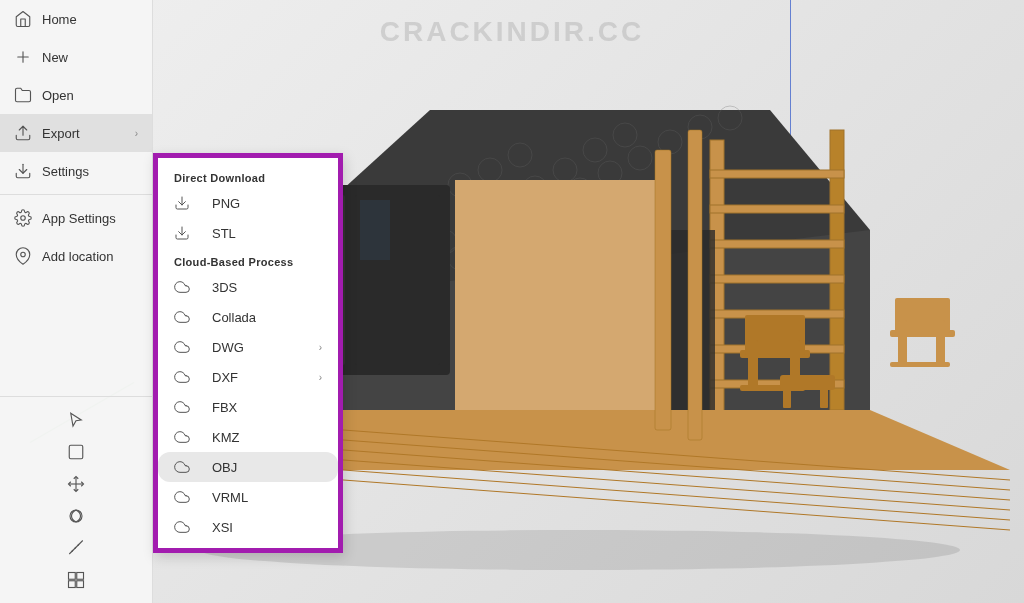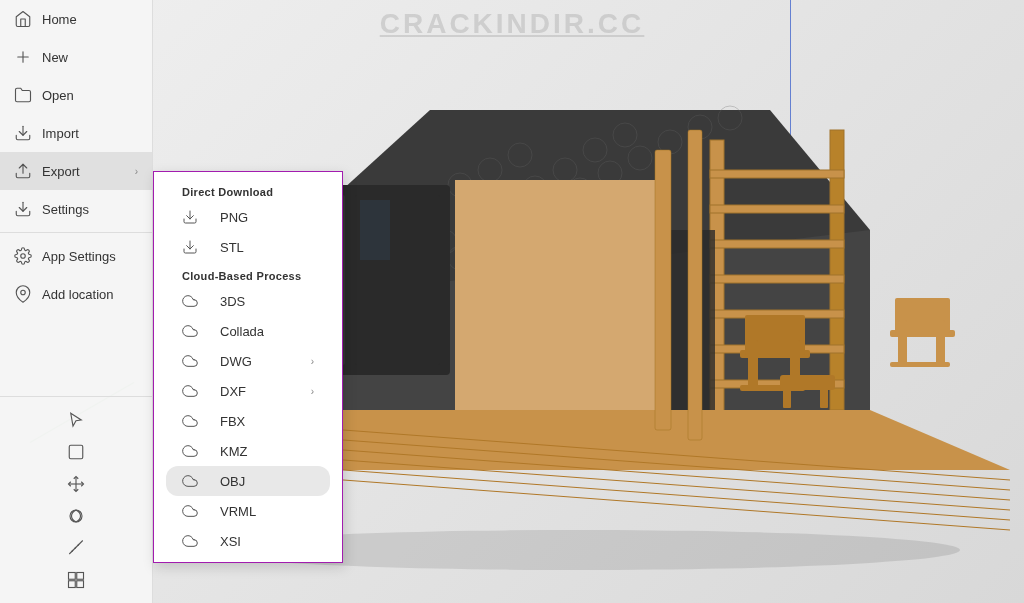--- a/index.html
+++ b/index.html
@@ -15,30 +15,29 @@
     
     .canvas-area {
       position: absolute;
       top: 0; left: 0; right: 0; bottom: 0;
       background: linear-gradient(135deg, #f0f0f0 0%, #d8d8d8 100%);
       overflow: hidden;
     }
 
     .watermark {
       position: absolute;
-      top: 8px;
+      top: 16px;
       left: 50%;
       transform: translateX(-50%);
       font-size: 28px;
       font-weight: 700;
       color: rgba(180,180,180,0.5);
       letter-spacing: 3px;
       white-space: nowrap;
       user-select: none;
-      text-decoration: underline;
     }
 
     
     .model-svg {
       position: absolute;
       top: 30px;
       left: 150px;
       width: 870px;
       height: 560px;
     }
@@ -124,28 +123,28 @@
       justify-content: center;
       padding: 6px;
       cursor: pointer;
       color: #555;
       font-size: 16px;
     }
 
     
     .submenu {
       position: absolute;
-      top: 171px;
+      top: 153px;
       left: 153px;
       width: 190px;
       background: white;
-      border: 1px solid #a21caf;
+      border: 5px solid #a21caf;
       box-shadow: 2px 4px 12px rgba(0,0,0,0.15);
       z-index: 20;
-      padding: 6px 12px;
+      padding: 6px 0;
     }
 
     .submenu-section-label {
       font-size: 11px;
       font-weight: 700;
       color: #333;
       padding: 8px 16px 4px 16px;
       letter-spacing: 0.3px;
     }
 
@@ -358,30 +357,20 @@
   <div class="sidebar-item">
     <span class="icon">
       <svg class="icon-svg-lg" viewBox="0 0 24 24">
           <path d="M22 19a2 2 0 0 1-2 2H4a2 2 0 0 1-2-2V5a2 2 0 0 1 2-2h5l2 3h9a2 2 0 0 1 2 2z"></path>
         </svg>
     </span>
     <span>Open</span>
   </div>
 
 
-  <div class="sidebar-item">
-    <span class="icon">
-      <svg class="icon-svg-lg" viewBox="0 0 24 24">
-          <path d="M21 15v4a2 2 0 0 1-2 2H5a2 2 0 0 1-2-2v-4"></path>
-          <polyline points="7 10 12 15 17 10"></polyline>
-          <line x1="12" y1="15" x2="12" y2="3"></line>
-        </svg>
-    </span>
-    <span>Import</span>
-  </div>
 
   <div class="sidebar-item active">
     <span class="icon">
       <svg class="icon-svg-lg" viewBox="0 0 24 24">
           <path d="M21 15v4a2 2 0 0 1-2 2H5a2 2 0 0 1-2-2v-4"></path>
           <polyline points="17 8 12 3 7 8"></polyline>
           <line x1="12" y1="3" x2="12" y2="15"></line>
         </svg>
     </span>
     <span>Export</span>

